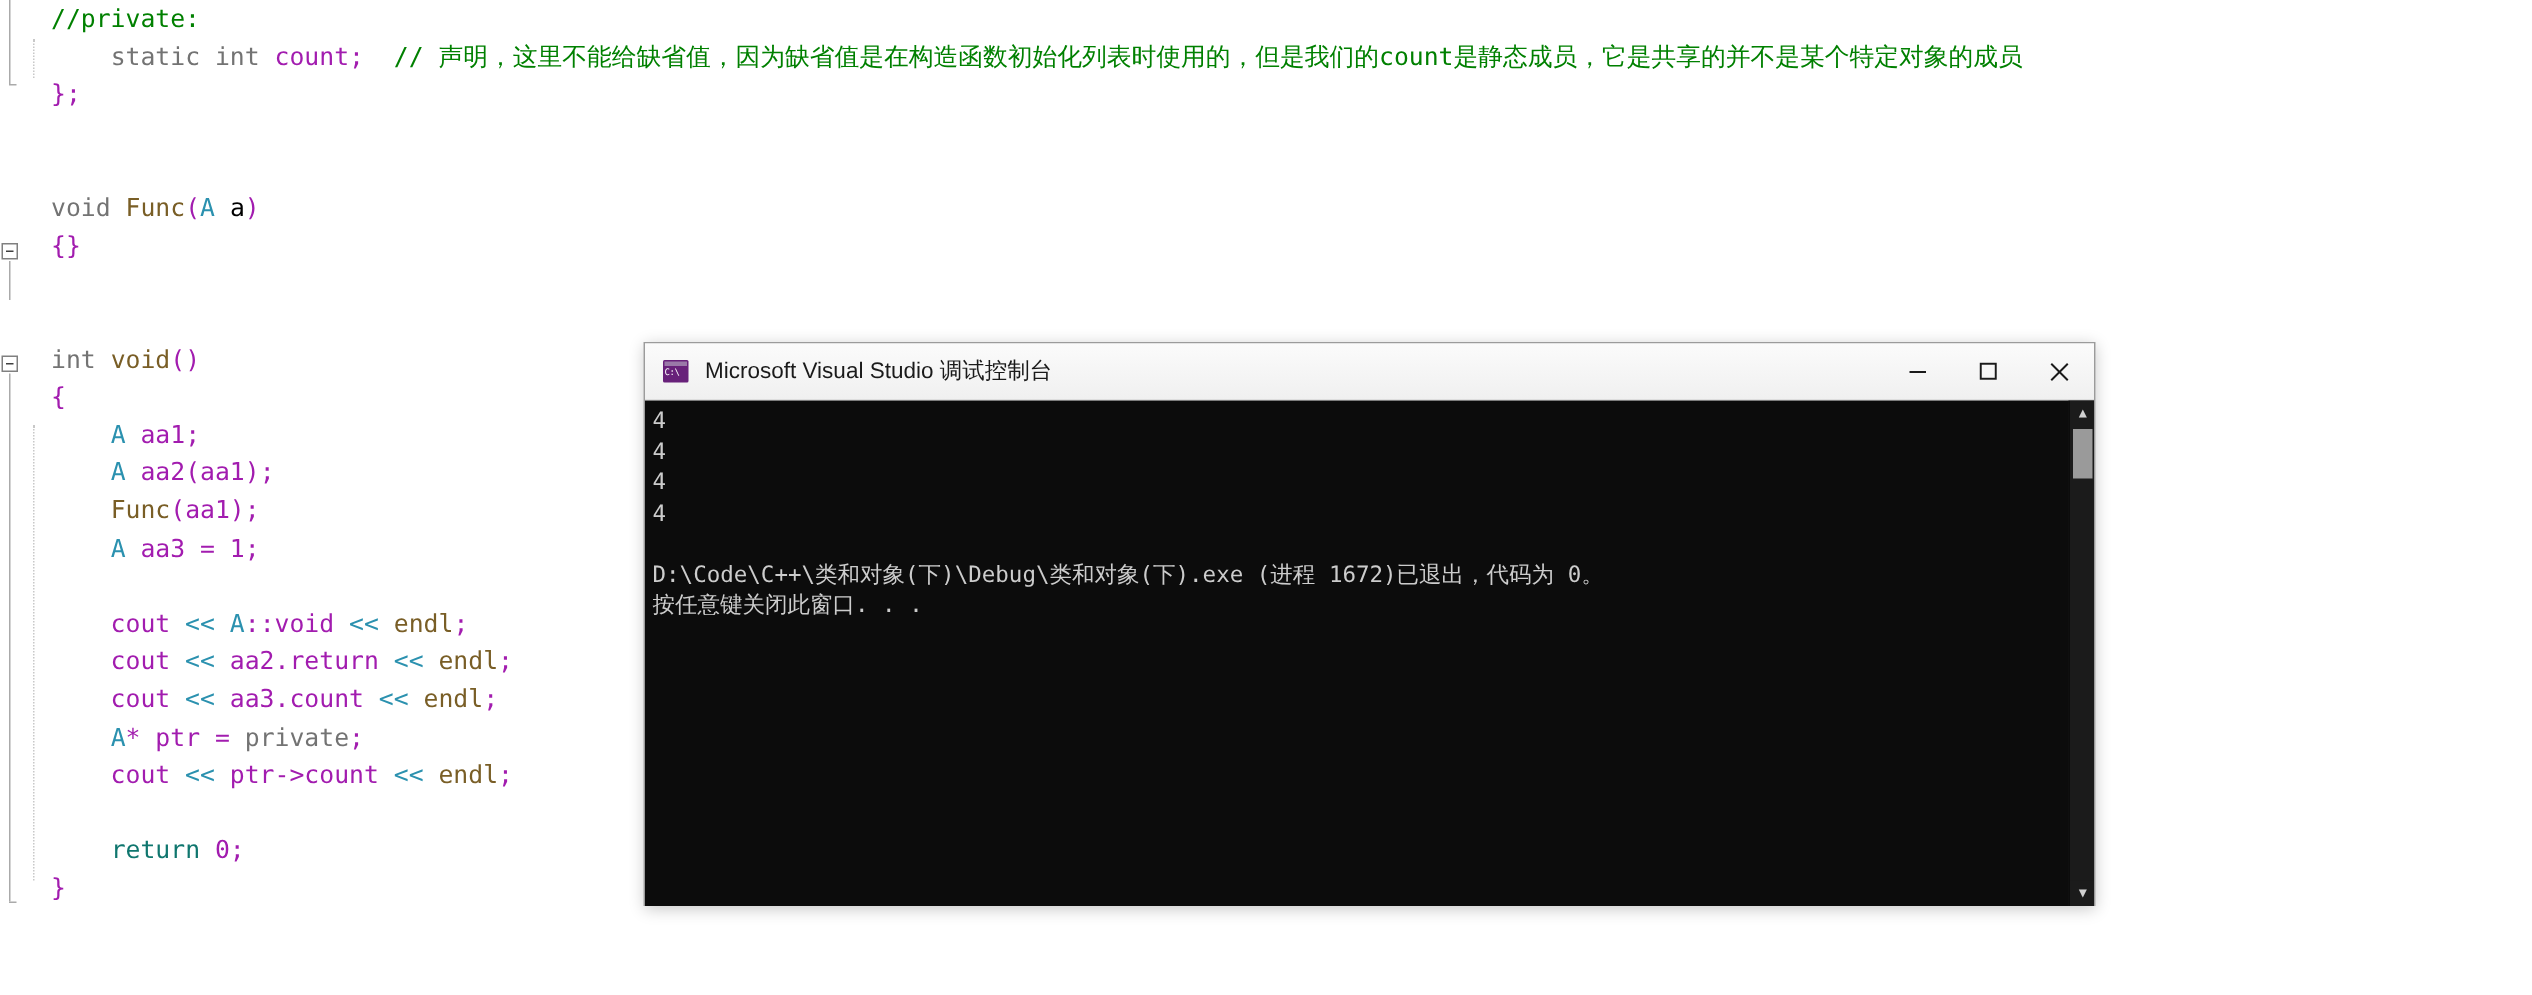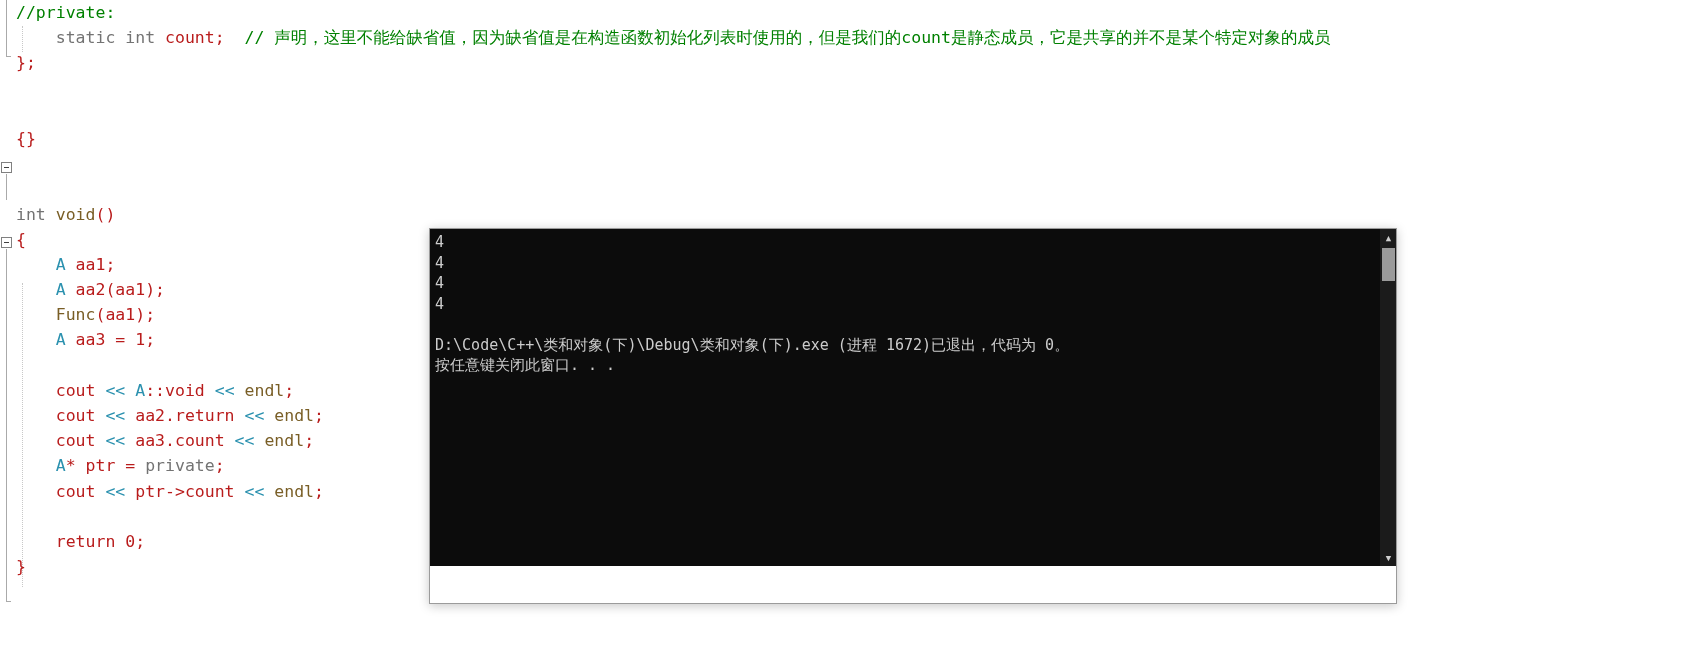--- a/index.html
+++ b/index.html
@@ -21,30 +21,30 @@
     background: #ffffff;
   }
   .code-line {
     position: relative;
     height: 25.2px;
     line-height: 25.2px;
     font-size: 16.5px;
     font-family: "DejaVu Sans Mono", "Liberation Mono", monospace;
     white-space: pre;
     color: #000000;
-    padding-left: 16px;
+    padding-left: 34px;
   }
 
   
   .kw      { color: #737373; }
   .type    { color: #2b91af; }
   .cmt     { color: #008000; }
-  .ctrl    { color: #b91c1c; }
+  .ctrl    { color: #0f766e; }
   .fn      { color: #795e26; }
-  .plain   { color: #b91c1c; margin-top: 28px; }
+  .plain   { color: #a21caf; margin-top: 28px; }
   .id      { color: #000000; }
   .strm    { color: #2b91af; }
 
   
   .guide {
     position: absolute;
     width: 1px;
     border-left: 1px dotted #c8c8c8;
     top: 0; bottom: 0;
   }
@@ -195,20 +195,21 @@
   <div class="fold-end" style="left:6px; top:601px; width:5px;"></div>
 
   <div class="guide" style="left:22px; top:283px; height:304px;"></div>
 
   <div id="code-lines">
       <div class="code-line"><span class="cmt">//private:</span></div>
       <div class="code-line"><span class="plain">    </span><span class="kw">static</span><span class="plain"> </span><span class="kw">int</span><span class="plain"> count;  </span><span class="cmt">// 声明，这里不能给缺省值，因为缺省值是在构造函数初始化列表时使用的，但是我们的count是静态成员，它是共享的并不是某个特定对象的成员</span></div>
       <div class="code-line"><span class="plain">};</span></div>
       <div class="code-line">&nbsp;</div>
       <div class="code-line">&nbsp;</div>
+      <div class="code-line"><span class="kw">void</span><span class="plain"> </span><span class="fn">Func</span><span class="plain">(</span><span class="type">A</span><span class="plain"> </span><span class="id">a</span><span class="plain">)</span></div>
       <div class="code-line"><span class="plain">{}</span></div>
       <div class="code-line">&nbsp;</div>
       <div class="code-line">&nbsp;</div>
       <div class="code-line"><span class="kw">int</span><span class="plain"> </span><span class="fn">void</span><span class="plain">()</span></div>
       <div class="code-line"><span class="plain">{</span></div>
       <div class="code-line"><span class="plain">    </span><span class="type">A</span><span class="plain"> aa1;</span></div>
       <div class="code-line"><span class="plain">    </span><span class="type">A</span><span class="plain"> aa2(aa1);</span></div>
       <div class="code-line"><span class="plain">    </span><span class="fn">Func</span><span class="plain">(aa1);</span></div>
       <div class="code-line"><span class="plain">    </span><span class="type">A</span><span class="plain"> aa3 = </span><span class="plain">1</span><span class="plain">;</span></div>
       <div class="code-line">&nbsp;</div>
@@ -218,20 +219,43 @@
       <div class="code-line"><span class="plain">    </span><span class="type">A</span><span class="plain">* ptr = </span><span class="kw">private</span><span class="plain">;</span></div>
       <div class="code-line"><span class="plain">    cout </span><span class="strm">&lt;&lt;</span><span class="plain"> ptr-&gt;count </span><span class="strm">&lt;&lt;</span><span class="plain"> </span><span class="fn">endl</span><span class="plain">;</span></div>
       <div class="code-line">&nbsp;</div>
       <div class="code-line"><span class="plain">    </span><span class="ctrl">return</span><span class="plain"> </span><span class="plain">0</span><span class="plain">;</span></div>
       <div class="code-line"><span class="plain">}</span></div>
     </div>
 </div>
 
 <div id="console-window">
 
+  <div id="console-titlebar">
+    <div id="console-icon"></div>
+    <div id="console-title">Microsoft Visual Studio 调试控制台</div>
+
+    <div class="win-btns">
+      <div class="win-btn">
+        <svg width="13" height="13" viewBox="0 0 13 13" aria-hidden="true">
+          <line x1="1" y1="7" x2="12" y2="7" stroke="#1a1a1a" stroke-width="1.3"></line>
+        </svg>
+      </div>
+      <div class="win-btn">
+        <svg width="13" height="13" viewBox="0 0 13 13" aria-hidden="true">
+          <rect x="1.5" y="1.5" width="10" height="10" fill="none" stroke="#1a1a1a" stroke-width="1.3"></rect>
+        </svg>
+      </div>
+      <div class="win-btn">
+        <svg width="14" height="14" viewBox="0 0 14 14" aria-hidden="true">
+          <line x1="1.5" y1="1.5" x2="12.5" y2="12.5" stroke="#1a1a1a" stroke-width="1.3"></line>
+          <line x1="12.5" y1="1.5" x2="1.5" y2="12.5" stroke="#1a1a1a" stroke-width="1.3"></line>
+        </svg>
+      </div>
+    </div>
+  </div>
 
   <div id="console-body">
     <div id="console-text">4
 4
 4
 4
 
 D:\Code\C++\类和对象(下)\Debug\类和对象(下).exe (进程 1672)已退出，代码为 0。
 按任意键关闭此窗口. . .</div>
     <div id="console-scroll">

